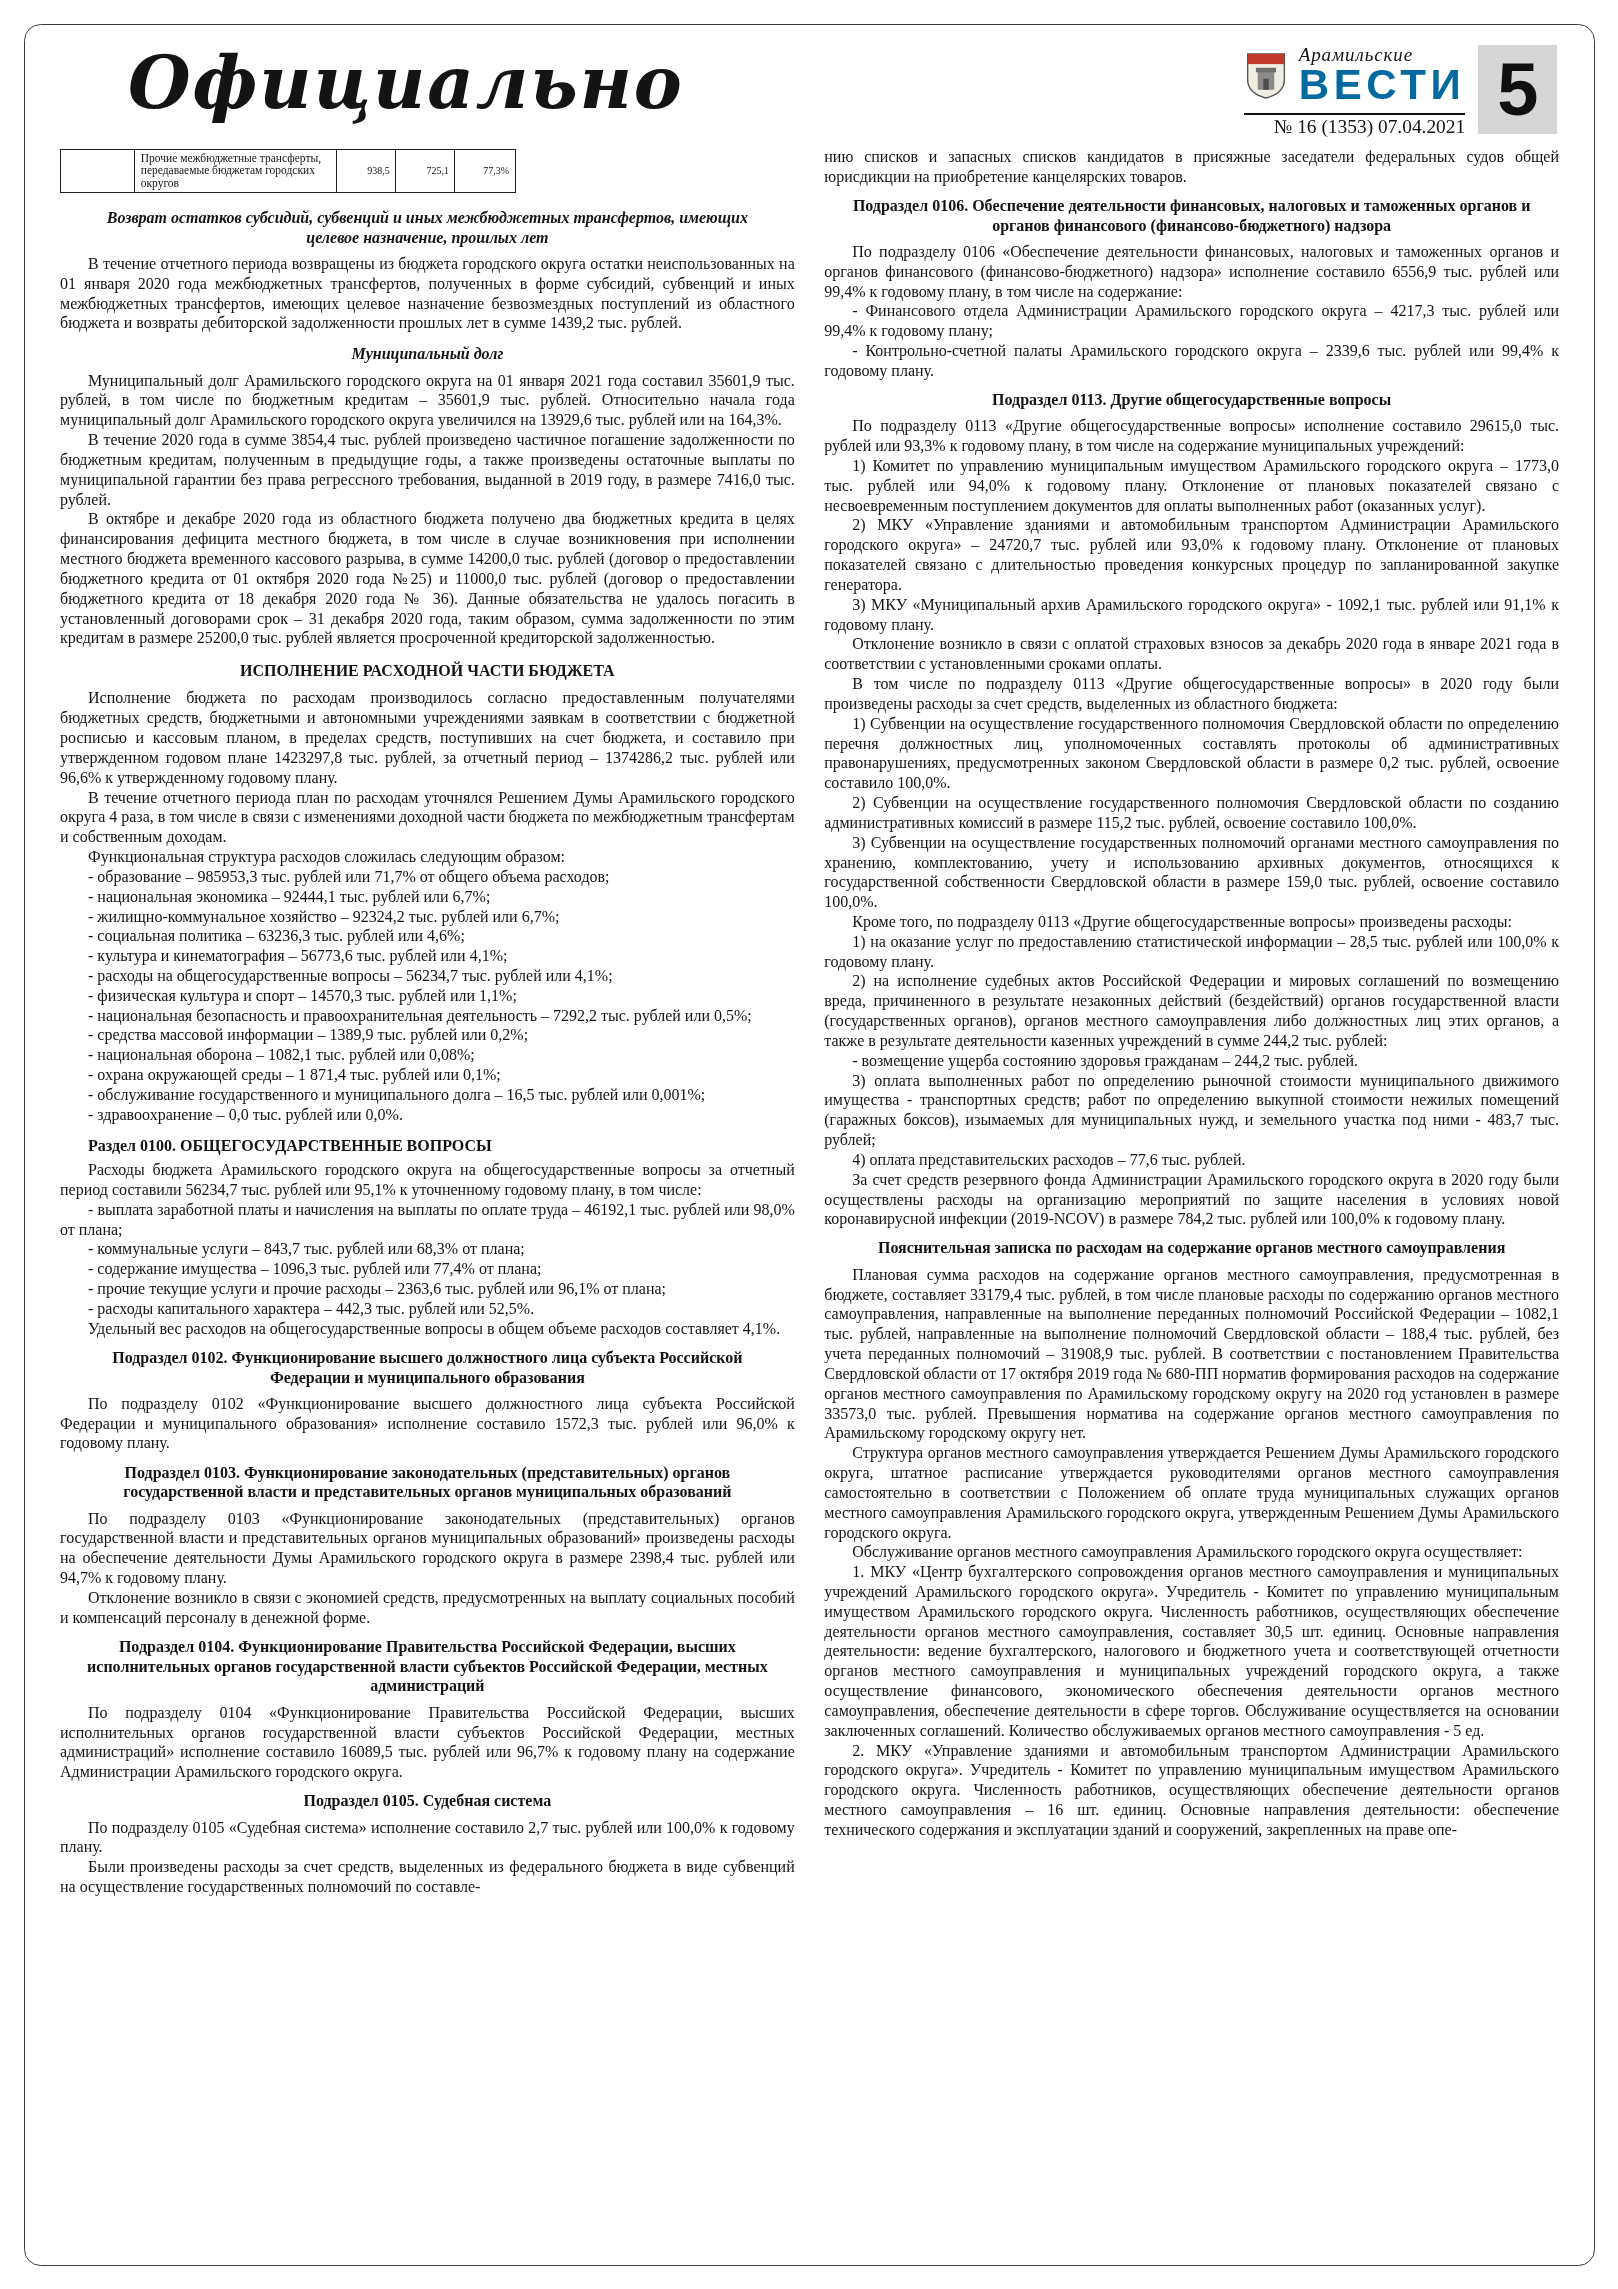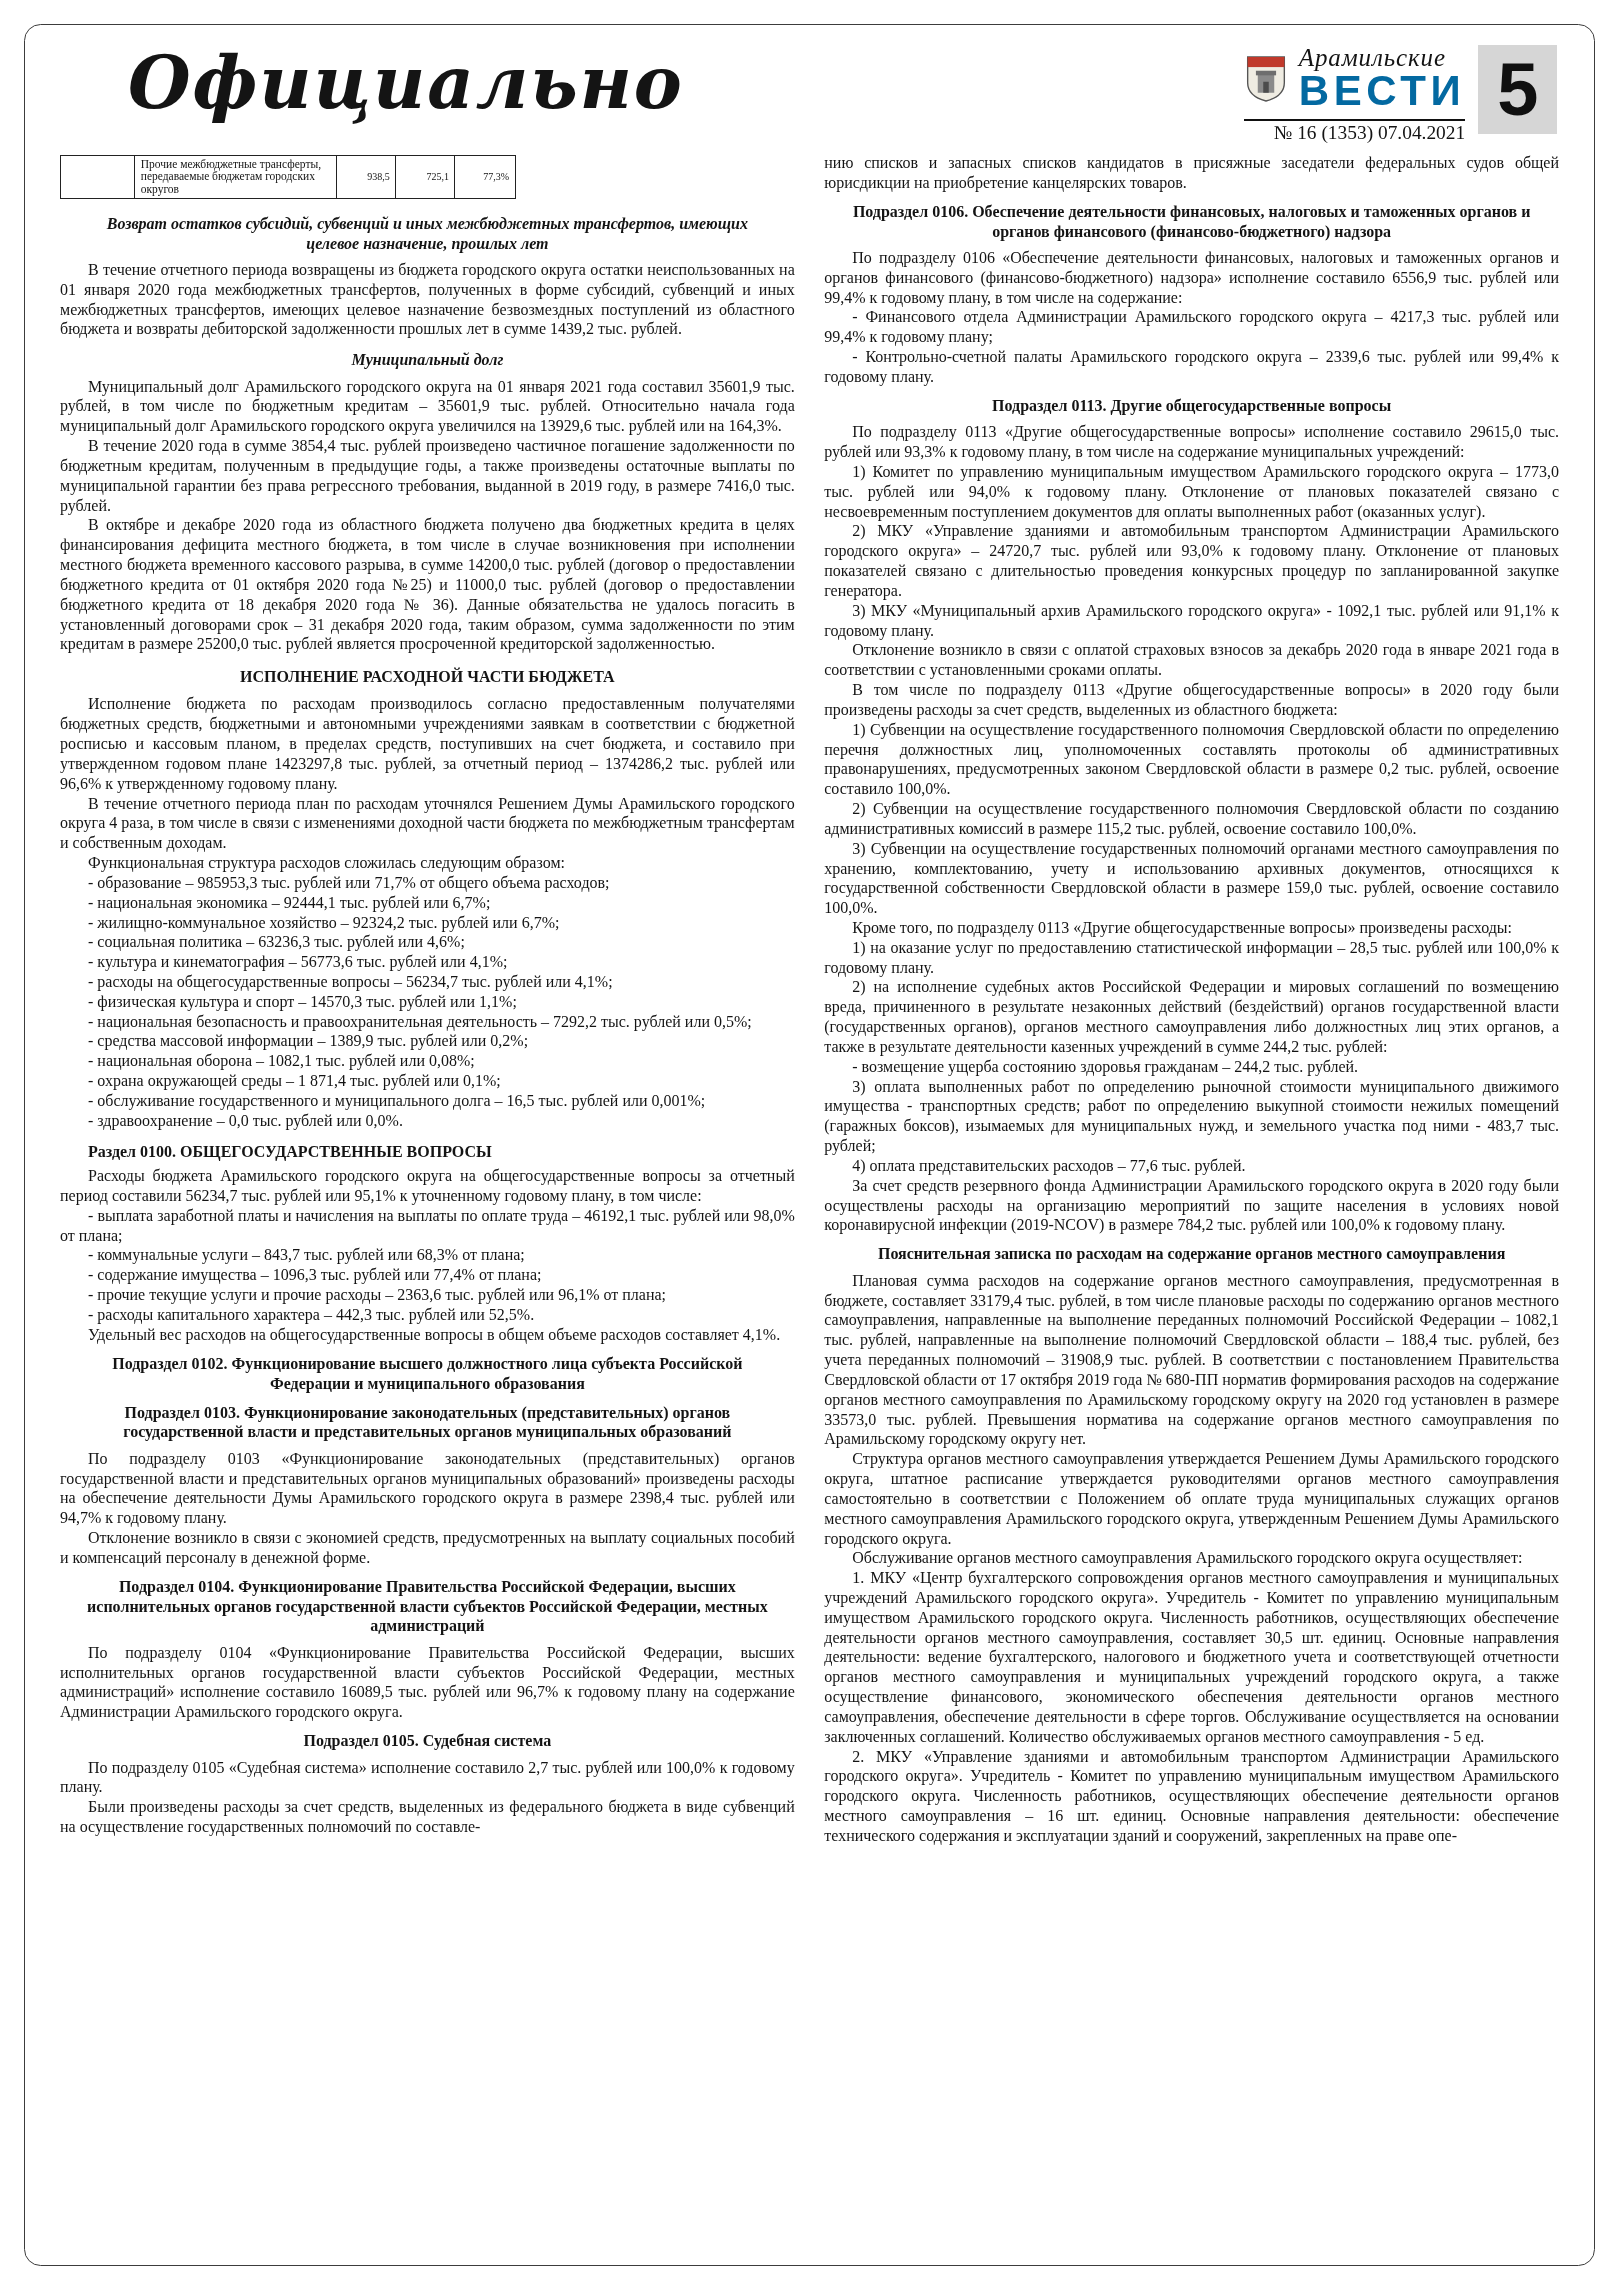--- a/index.html
+++ b/index.html
@@ -14,21 +14,21 @@
   
   .masthead{display:flex;align-items:flex-start;padding:3.7px 1.8px 9.2px 0;}
   .section-title{
     font-family:"DejaVu Serif",serif;font-style:italic;font-weight:600;
     font-size:72px;line-height:1.05;margin-left:68px;letter-spacing:1.8px;
   }
   .mast-right{margin-left:auto;display:flex;align-items:flex-start;gap:13px;}
   .brand-block{text-align:right;}
   .brand-top-row{display:flex;align-items:center;justify-content:flex-end;gap:11px;}
   .brand-names{display:flex;flex-direction:column;align-items:flex-start;line-height:1;}
-  .brand1{font-size:25px;font-style:italic;letter-spacing:0.9px;}
+  .brand1{font-size:19px;font-style:italic;letter-spacing:0.9px;}
   .brand2{font-size:42px;font-weight:bold;color:#0369a1;letter-spacing:4.6px;font-family:"Liberation Sans",sans-serif;}
   .issue-line{border-top:2.8px solid #111;margin-top:6.5px;padding-top:1px;font-size:19.4px;text-align:right;}
   .pageno{
     width:79px;height:89px;background:#d6d6d6;display:flex;align-items:center;justify-content:center;
     font-size:74px;font-weight:bold;font-family:"Liberation Sans",sans-serif;color:#101010;
   }
   .emblem{display:inline-flex;}
   
   .columns{display:flex;gap:29.5px;flex:1;align-items:flex-start;}
   .col{flex:1;text-align:justify;font-size:16px;line-height:1.24;}
@@ -116,20 +116,21 @@
         <p class="p">- здравоохранение – 0,0 тыс. рублей или 0,0%.</p>
         <p class="hl">Раздел 0100. ОБЩЕГОСУДАРСТВЕННЫЕ ВОПРОСЫ</p>
         <p class="p">Расходы бюджета Арамильского городского округа на общегосударственные вопросы за отчетный период составили 56234,7 тыс. рублей или 95,1% к уточненному годовому плану, в том числе:</p>
         <p class="p">- выплата заработной платы и начисления на выплаты по оплате труда – 46192,1 тыс. рублей или 98,0% от плана;</p>
         <p class="p">- коммунальные услуги – 843,7 тыс. рублей или 68,3% от плана;</p>
         <p class="p">- содержание имущества – 1096,3 тыс. рублей или 77,4% от плана;</p>
         <p class="p">- прочие текущие услуги и прочие расходы – 2363,6 тыс. рублей или 96,1% от плана;</p>
         <p class="p">- расходы капитального характера – 442,3 тыс. рублей или 52,5%.</p>
         <p class="p">Удельный вес расходов на общегосударственные вопросы в общем объеме расходов составляет 4,1%.</p>
         <p class="hc">Подраздел 0102. Функционирование высшего должностного лица субъекта Российской Федерации и муниципального образования</p>
+        <p class="p">По подразделу 0102 «Функционирование высшего должностного лица субъекта Российской Федерации и муниципального образования» исполнение составило 1572,3 тыс. рублей или 96,0% к годовому плану.</p>
         <p class="hc">Подраздел 0103. Функционирование законодательных (представительных) органов государственной власти и представительных органов муниципальных образований</p>
         <p class="p">По подразделу 0103 «Функционирование законодательных (представительных) органов государственной власти и представительных органов муниципальных образований» произведены расходы на обеспечение деятельности Думы Арамильского городского округа в размере 2398,4 тыс. рублей или 94,7% к годовому плану.</p>
         <p class="p">Отклонение возникло в связи с экономией средств, предусмотренных на выплату социальных пособий и компенсаций персоналу в денежной форме.</p>
         <p class="hc">Подраздел 0104. Функционирование Правительства Российской Федерации, высших исполнительных органов государственной власти субъектов Российской Федерации, местных администраций</p>
         <p class="p">По подразделу 0104 «Функционирование Правительства Российской Федерации, высших исполнительных органов государственной власти субъектов Российской Федерации, местных администраций» исполнение составило 16089,5 тыс. рублей или 96,7% к годовому плану на содержание Администрации Арамильского городского округа.</p>
         <p class="hc">Подраздел 0105. Судебная система</p>
         <p class="p">По подразделу 0105 «Судебная система» исполнение составило 2,7 тыс. рублей или 100,0% к годовому плану.</p>
         <p class="p">Были произведены расходы за счет средств, выделенных из федерального бюджета в виде субвенций на осуществление государственных полномочий по составле-</p>
       </section>
 

